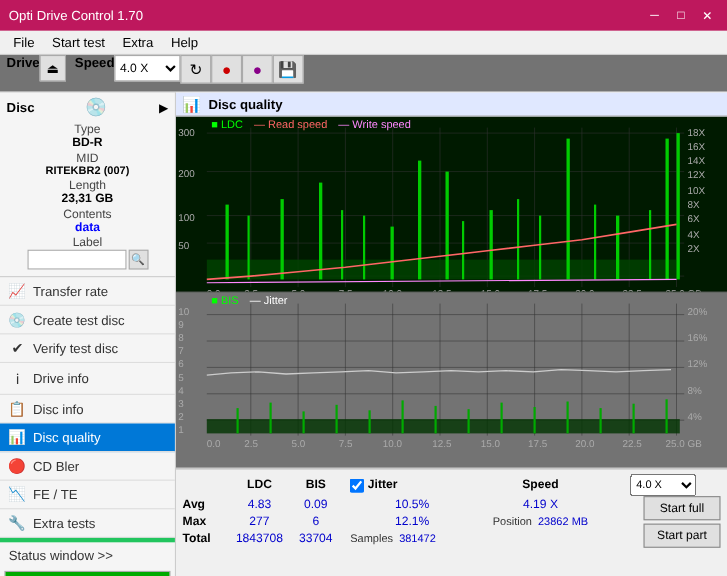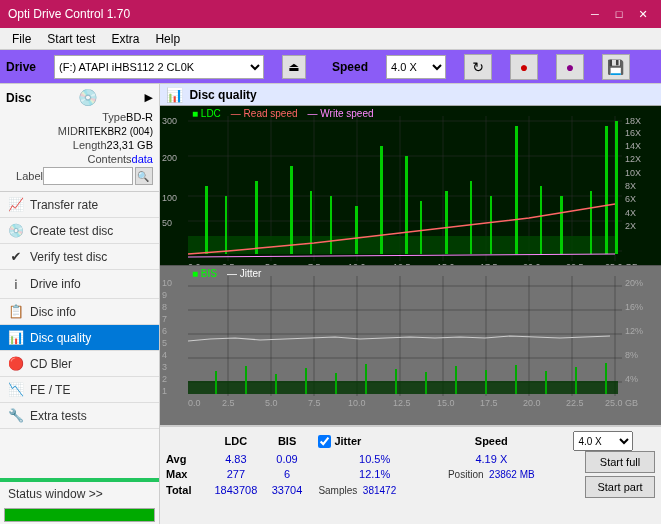--- a/index.html
+++ b/index.html
@@ -9,42 +9,42 @@
     .titlebar { background: #be185d; color: white; height: 28px; display: flex; align-items: center; justify-content: space-between; padding: 0 8px; }
     .titlebar-title { font-size: 12px; }
     .titlebar-controls { display: flex; gap: 4px; }
     .titlebar-btn { width: 20px; height: 18px; background: transparent; border: none; color: white; cursor: pointer; font-size: 11px; display: flex; align-items: center; justify-content: center; }
 
     
     .menubar { background: #f0f0f0; height: 22px; display: flex; align-items: center; padding: 0 4px; border-bottom: 1px solid #ccc; }
     .menubar-item { padding: 2px 8px; cursor: pointer; font-size: 12px; }
 
     
-    .drivebar { background: #8b5cf6; height: 34px; display: flex; align-items: center; padding: 0 6px; gap: 18px; border-bottom: 1px solid #ccc; }
+    .drivebar { background: #737373; height: 34px; display: flex; padding: 0 6px; gap: 0; border-bottom: 1px solid #ccc; }
     .drivebar-label { font-weight: bold; font-size: 12px; }
     .drive-select { height: 24px; min-width: 210px; font-size: 11px; border: 1px solid #aaa; background: white; }
     .drive-icon-btn { width: 24px; height: 24px; background: #e0e0e0; border: 1px solid #aaa; cursor: pointer; display: flex; align-items: center; justify-content: center; font-size: 12px; }
     .speed-label { font-weight: bold; font-size: 12px; margin-left: 8px; }
     .speed-select { height: 24px; width: 60px; font-size: 11px; border: 1px solid #aaa; background: white; }
     .icon-btn { width: 28px; height: 26px; background: #e0e0e0; border: 1px solid #aaa; cursor: pointer; display: flex; align-items: center; justify-content: center; font-size: 14px; }
 
     
     .main { display: flex; height: calc(524px - 84px); }
 
     
     .left-panel { width: 160px; min-width: 160px; background: #f5f5f5; border-right: 1px solid #ccc; display: flex; flex-direction: column; }
 
     
     .disc-section { padding: 4px 6px; border-bottom: 1px solid #ccc; }
     .disc-header { display: flex; align-items: center; justify-content: space-between; margin-bottom: 4px; }
     .disc-header-title { font-weight: bold; font-size: 12px; }
     .disc-icon { font-size: 16px; }
-    .disc-row { display: flex; justify-content: flex-end; align-items: center; margin: 2px 0; font-size: 11px; }
+    .disc-row { display: flex; justify-content: flex-end; align-items: center; margin: 2px 0; font-size: 11px; flex-direction: column; }
     .disc-row-label { color: #444; }
-    .disc-row-value { color: #000; font-weight: 400; }
+    .disc-row-value { color: #000; font-weight: 700; }
     .disc-row-value.blue { color: #0000ff; }
     .label-input { width: 90px; height: 18px; border: 1px solid #aaa; font-size: 10px; padding: 0 2px; }
     .label-btn { width: 18px; height: 18px; background: #e0e0e0; border: 1px solid #aaa; cursor: pointer; display: flex; align-items: center; justify-content: center; font-size: 10px; }
 
     
     .nav-item { display: flex; align-items: center; padding: 5px 8px; cursor: pointer; font-size: 12px; color: #333; gap: 6px; border-bottom: 1px solid #ddd; }
     .nav-item.active { background: #0078d7; color: white; }
     .nav-icon { font-size: 13px; width: 16px; text-align: center; }
 
     
@@ -89,23 +89,20 @@
 
 <div class="menubar">
   <span class="menubar-item">File</span>
   <span class="menubar-item">Start test</span>
   <span class="menubar-item">Extra</span>
   <span class="menubar-item">Help</span>
 </div>
 
 <div class="drivebar">
   <span class="drivebar-label">Drive</span>
-  <select class="drive-select">
-    <option>(F:) ATAPI iHBS112  2 CL0K</option>
-  </select>
   <button class="drive-icon-btn">⏏</button>
   <span class="speed-label">Speed</span>
   <select class="speed-select">
     <option>4.0 X</option>
   </select>
   <button class="icon-btn">↻</button>
   <button class="icon-btn" style="color:#cc0000;">●</button>
   <button class="icon-btn" style="color:#880088;">●</button>
   <button class="icon-btn">💾</button>
 </div>
@@ -119,21 +116,21 @@
         <span class="disc-header-title">Disc</span>
         <span class="disc-icon">💿</span>
         <span style="font-size:11px;">▶</span>
       </div>
       <div class="disc-row">
         <span class="disc-row-label">Type</span>
         <span class="disc-row-value">BD-R</span>
       </div>
       <div class="disc-row">
         <span class="disc-row-label">MID</span>
-        <span class="disc-row-value" style="font-size:10px;">RITEKBR2 (004)</span>
+        <span class="disc-row-value" style="font-size:10px;">RITEKBR2 (007)</span>
       </div>
       <div class="disc-row">
         <span class="disc-row-label">Length</span>
         <span class="disc-row-value">23,31 GB</span>
       </div>
       <div class="disc-row">
         <span class="disc-row-label">Contents</span>
         <span class="disc-row-value blue">data</span>
       </div>
       <div class="disc-row">

